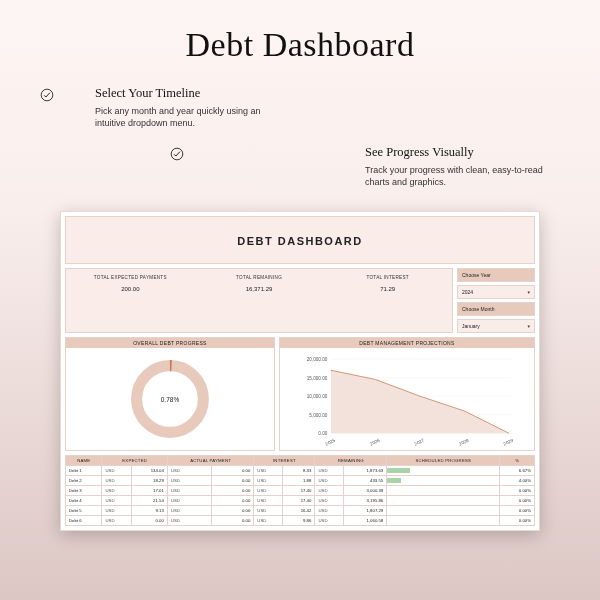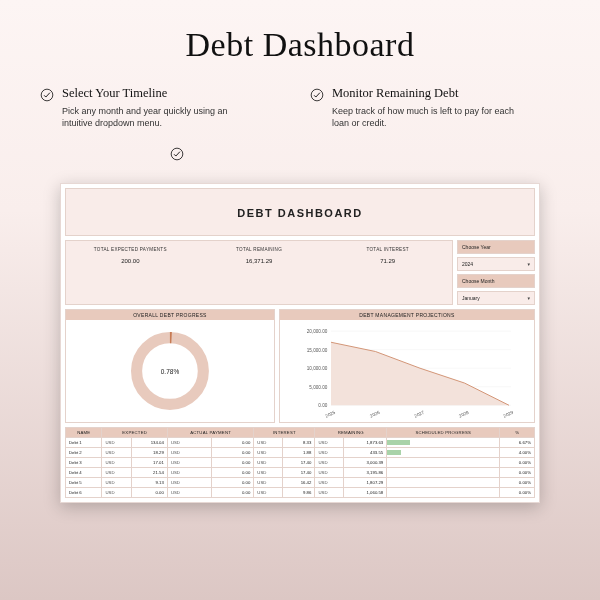--- a/index.html
+++ b/index.html
@@ -19,21 +19,21 @@
     margin: 8px 0 22px;
     color: #111;
   }
   .features {
     display: grid;
     grid-template-columns: 1fr 1fr;
     column-gap: 20px;
     row-gap: 16px;
     margin: 0 10px 8px;
   }
-  .feature { display: flex; gap: 8px; }
+  .feature { display: flex; gap: 8px; justify-content: space-between; }
   .feature.full { grid-column: 1 / -1; padding-left: 130px; }
   .feature .check-icon { flex: 0 0 14px; height: 14px; margin-top: 2px; }
   .feature .check-icon svg { width: 14px; height: 14px; display:block; }
   .feature .ft-title { font-size: 12.5px; font-weight: 400; color: #111; margin-bottom: 4px; }
   .feature .ft-desc { font-size: 9px; line-height: 1.35; color: #333; max-width: 195px; font-family: Liberation Sans, sans-serif; }
 
   
   .card {
     margin: 22px auto 0;
     width: 480px;
@@ -108,39 +108,31 @@
       <svg viewBox="0 0 24 24">
           <circle cx="12" cy="12" r="10" fill="none" stroke="#000" stroke-width="1.3"></circle>
           <path d="M7 12.5l3 3 7-7.5" fill="none" stroke="#000" stroke-width="1.5"></path>
         </svg>
     </span>
     <div>
       <div class="ft-title">Select Your Timeline</div>
       <div class="ft-desc">Pick any month and year quickly using an intuitive dropdown menu.</div>
     </div>
   </div>
-  <div class="feature">
+  <div class="feature full">
     <span class="check-icon">
       <svg viewBox="0 0 24 24">
           <circle cx="12" cy="12" r="10" fill="none" stroke="#000" stroke-width="1.3"></circle>
           <path d="M7 12.5l3 3 7-7.5" fill="none" stroke="#000" stroke-width="1.5"></path>
         </svg>
     </span>
     <div>
-      <div class="ft-title">Monitor Remaining Debt</div>
-      <div class="ft-desc">Keep track of how much is left to pay for each loan or credit.</div>
-    </div>
-  </div>
-  <div class="feature full">
-    <span class="check-icon">
-      <svg viewBox="0 0 24 24">
-          <circle cx="12" cy="12" r="10" fill="none" stroke="#000" stroke-width="1.3"></circle>
-          <path d="M7 12.5l3 3 7-7.5" fill="none" stroke="#000" stroke-width="1.5"></path>
-        </svg>
-    </span>
+      <div class="ft-title">See Progress Visually</div>
+      <div class="ft-desc">Track your progress with clean, easy-to-read charts and graphics.</div>
+    </div>
   </div>
 </div>
 
 <div class="card">
   <div class="card-inner">
     <div class="dash-title-band">
       <span>DEBT DASHBOARD</span>
     </div>
 
     <div class="row2">

